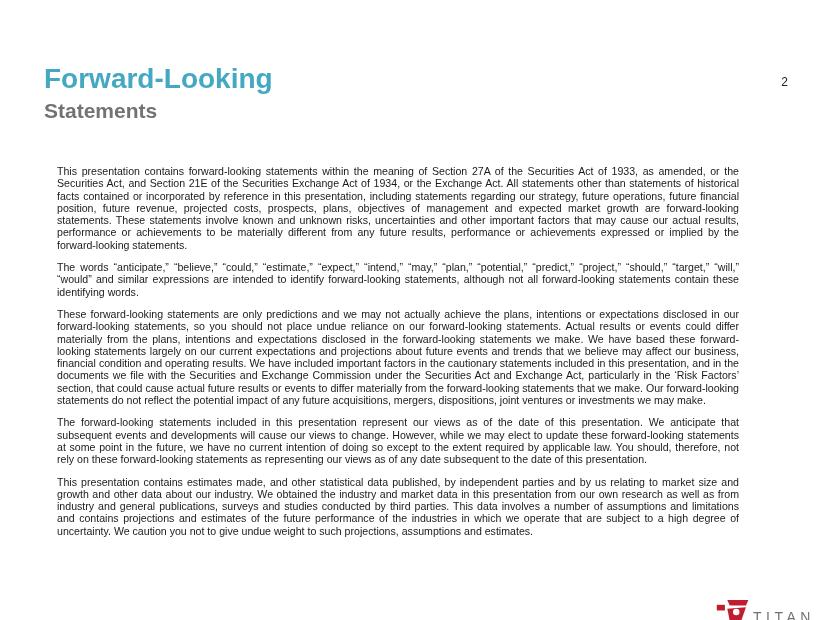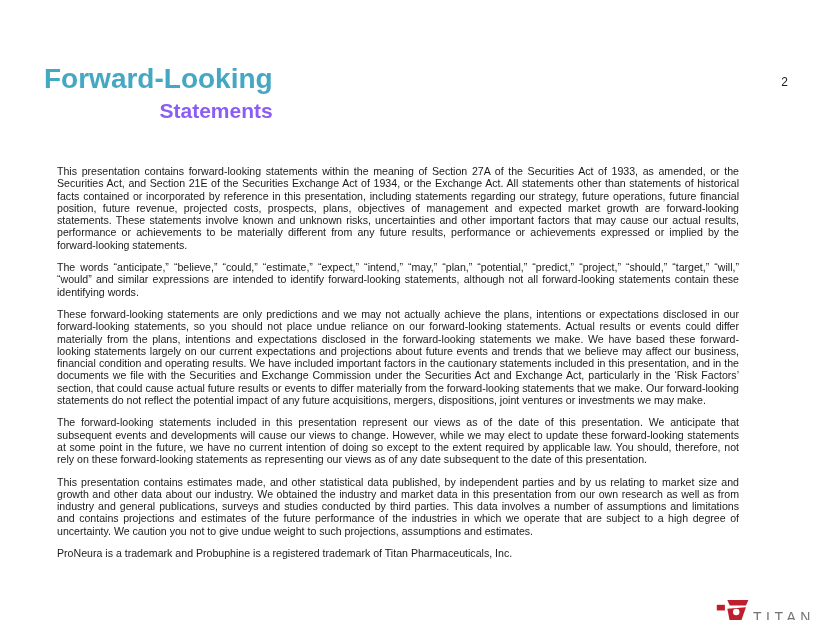--- a/index.html
+++ b/index.html
@@ -23,24 +23,23 @@
   .title-line1 {
     font-size: 28px;
     font-weight: bold;
     color: #44a8c2;
     line-height: 1.15;
     letter-spacing: 0px;
   }
   .title-line2 {
     font-size: 21px;
     font-weight: bold;
-    color: #8b5cf6;
+    color: #737373;
     line-height: 1.2;
     margin-top: 3px;
-    text-align: right;
   }
 
   .page-number {
     position: absolute;
     top: 38px;
     right: 32px;
     font-size: 12px;
     color: #222222;
   }
 
@@ -93,21 +92,20 @@
   </div>
 
   <div class="page-number">2</div>
 
   <div class="body-text">
     <p>This presentation contains forward-looking statements within the meaning of Section 27A of the Securities Act of 1933, as amended, or the Securities Act, and Section 21E of the Securities Exchange Act of 1934, or the Exchange Act. All statements other than statements of historical facts contained or incorporated by reference in this presentation, including statements regarding our strategy, future operations, future financial position, future revenue, projected costs, prospects, plans, objectives of management and expected market growth are forward-looking statements. These statements involve known and unknown risks, uncertainties and other important factors that may cause our actual results, performance or achievements to be materially different from any future results, performance or achievements expressed or implied by the forward-looking statements.</p>
     <p>The words “anticipate,” “believe,” “could,” “estimate,” “expect,” “intend,” “may,” “plan,” “potential,” “predict,” “project,” “should,” “target,” “will,” “would” and similar expressions are intended to identify forward-looking statements, although not all forward-looking statements contain these identifying words.</p>
     <p>These forward-looking statements are only predictions and we may not actually achieve the plans, intentions or expectations disclosed in our forward-looking statements, so you should not place undue reliance on our forward-looking statements. Actual results or events could differ materially from the plans, intentions and expectations disclosed in the forward-looking statements we make. We have based these forward-looking statements largely on our current expectations and projections about future events and trends that we believe may affect our business, financial condition and operating results. We have included important factors in the cautionary statements included in this presentation, and in the documents we file with the Securities and Exchange Commission under the Securities Act and Exchange Act, particularly in the ‘Risk Factors’ section, that could cause actual future results or events to differ materially from the forward-looking statements that we make. Our forward-looking statements do not reflect the potential impact of any future acquisitions, mergers, dispositions, joint ventures or investments we may make.</p>
     <p>The forward-looking statements included in this presentation represent our views as of the date of this presentation. We anticipate that subsequent events and developments will cause our views to change. However, while we may elect to update these forward-looking statements at some point in the future, we have no current intention of doing so except to the extent required by applicable law. You should, therefore, not rely on these forward-looking statements as representing our views as of any date subsequent to the date of this presentation.</p>
     <p>This presentation contains estimates made, and other statistical data published, by independent parties and by us relating to market size and growth and other data about our industry. We obtained the industry and market data in this presentation from our own research as well as from industry and general publications, surveys and studies conducted by third parties. This data involves a number of assumptions and limitations and contains projections and estimates of the future performance of the industries in which we operate that are subject to a high degree of uncertainty. We caution you not to give undue weight to such projections, assumptions and estimates.</p>
-    <p>ProNeura is a trademark and Probuphine is a registered trademark of Titan Pharmaceuticals, Inc.</p>
   </div>
 
   <div class="logo">
     <svg class="logo-mark" viewBox="0 0 42 56" xmlns="http://www.w3.org/2000/svg" aria-hidden="true">
       <rect x="1" y="8" width="10" height="7" fill="#be1e2d"></rect>
       <polygon points="14,2 40,2 37,9 17,9" fill="#be1e2d"></polygon>
       <polygon points="14,13 37,11 22,54" fill="#be1e2d"></polygon>
       <circle cx="25" cy="17" r="4" fill="#ffffff"></circle>
     </svg>
     <div class="logo-text">

